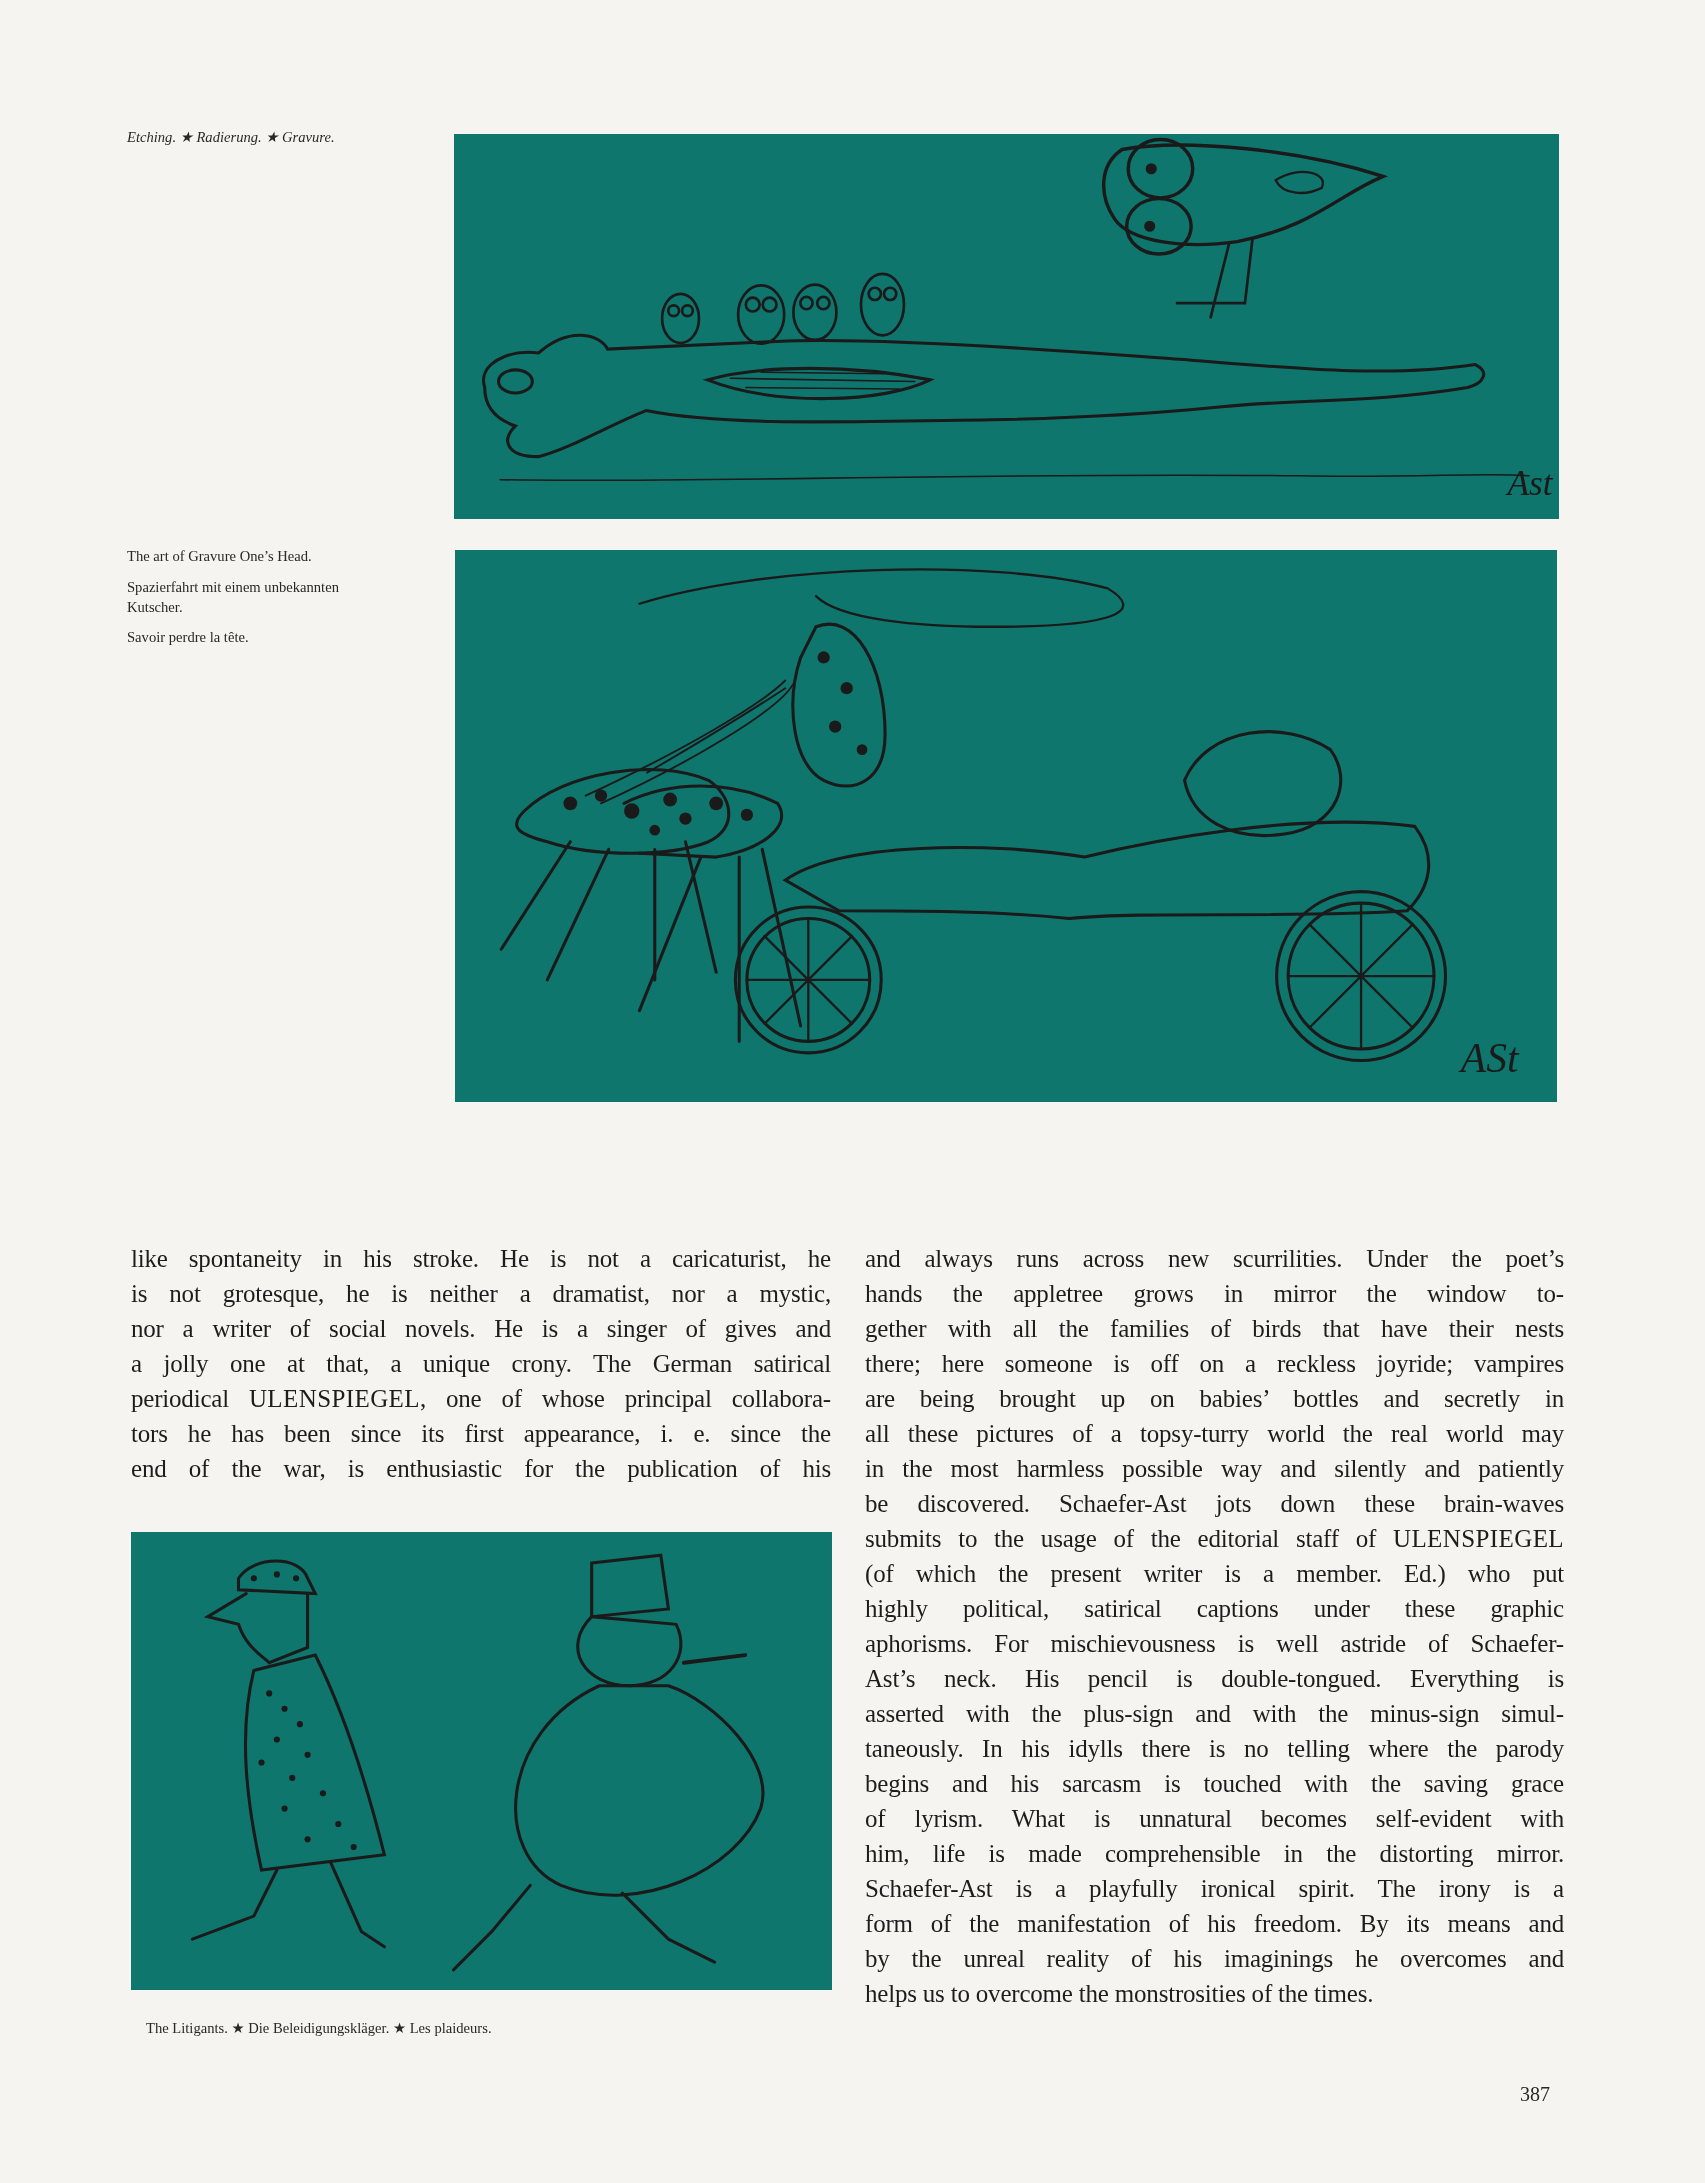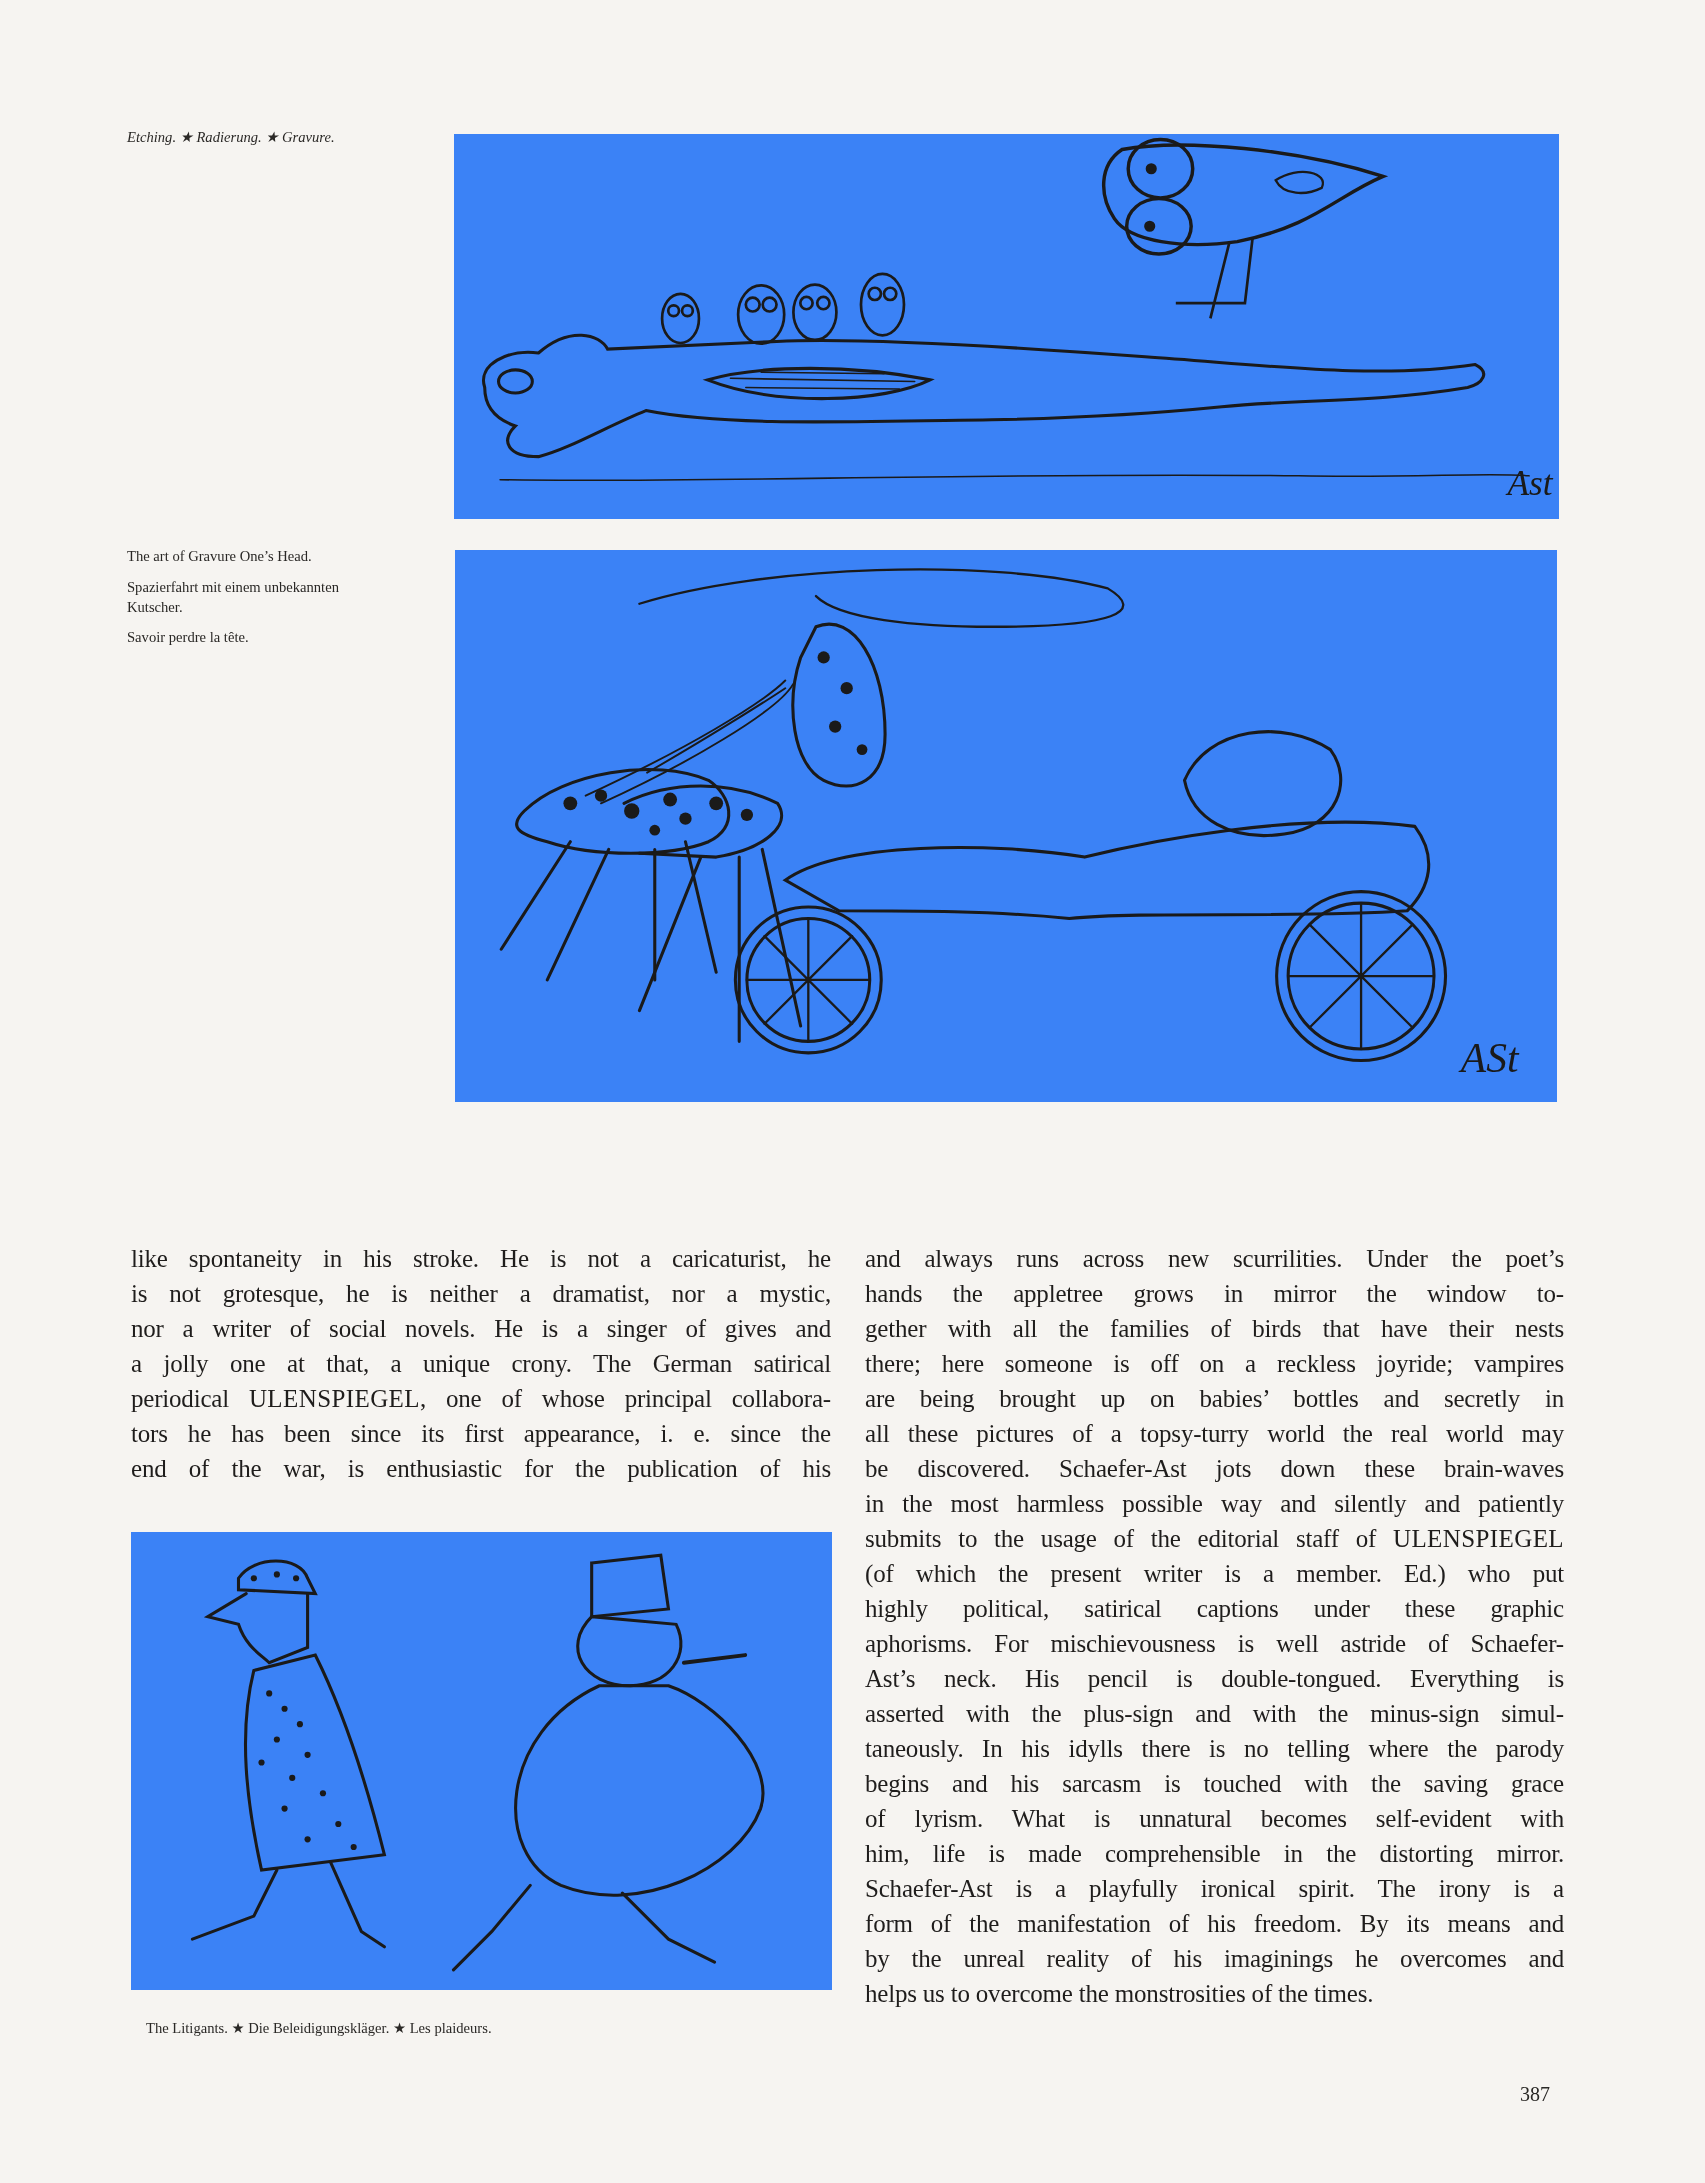--- a/index.html
+++ b/index.html
@@ -11,21 +11,21 @@
       color: #1d1b1a;
     }
     .caption {
       position: absolute;
       font-size: 14.6px; line-height: 20px;
       color: #2a2826;
     }
     .caption p { margin: 0 0 10.7px 0; }
     .figure {
       position: absolute;
-      background: #3b82f6;
+      background: #0f766e;
       overflow: hidden;
     }
     .figure svg { width: 100%; height: 100%; display: block; }
     .col {
       position: absolute;
       font-size: 25px; line-height: 35px;
       text-align: justify;
       color: #1f1d1c;
       letter-spacing: -0.2px;
     }
@@ -178,22 +178,22 @@
   <p>The Litigants. ★ Die Beleidigungskläger. ★ Les plaideurs.</p>
 </div>
 
 <div class="col" style="left:865px; top:1241px; width:699px;">
   <span class="line">and always runs across new scurrilities. Under the poet’s</span>
   <span class="line">hands the appletree grows in mirror the window to-</span>
   <span class="line">gether with all the families of birds that have their nests</span>
   <span class="line">there; here someone is off on a reckless joyride; vampires</span>
   <span class="line">are being brought up on babies’ bottles and secretly in</span>
   <span class="line">all these pictures of a topsy-turry world the real world may</span>
+  <span class="line">in the most harmless possible way and silently and patiently</span>
   <span class="line">be discovered. Schaefer-Ast jots down these brain-waves</span>
-  <span class="line">in the most harmless possible way and silently and patiently</span>
   <span class="line"><span>submits to the usage of the editorial staff of </span><span class="sc">ULENSPIEGEL</span></span>
   <span class="line">(of which the present writer is a member. Ed.) who put</span>
   <span class="line">highly political, satirical captions under these graphic</span>
   <span class="line">aphorisms. For mischievousness is well astride of Schaefer-</span>
   <span class="line">Ast’s neck. His pencil is double-tongued. Everything is</span>
   <span class="line">asserted with the plus-sign and with the minus-sign simul-</span>
   <span class="line">taneously. In his idylls there is no telling where the parody</span>
   <span class="line">begins and his sarcasm is touched with the saving grace</span>
   <span class="line">of lyrism. What is unnatural becomes self-evident with</span>
   <span class="line">him, life is made comprehensible in the distorting mirror.</span>

